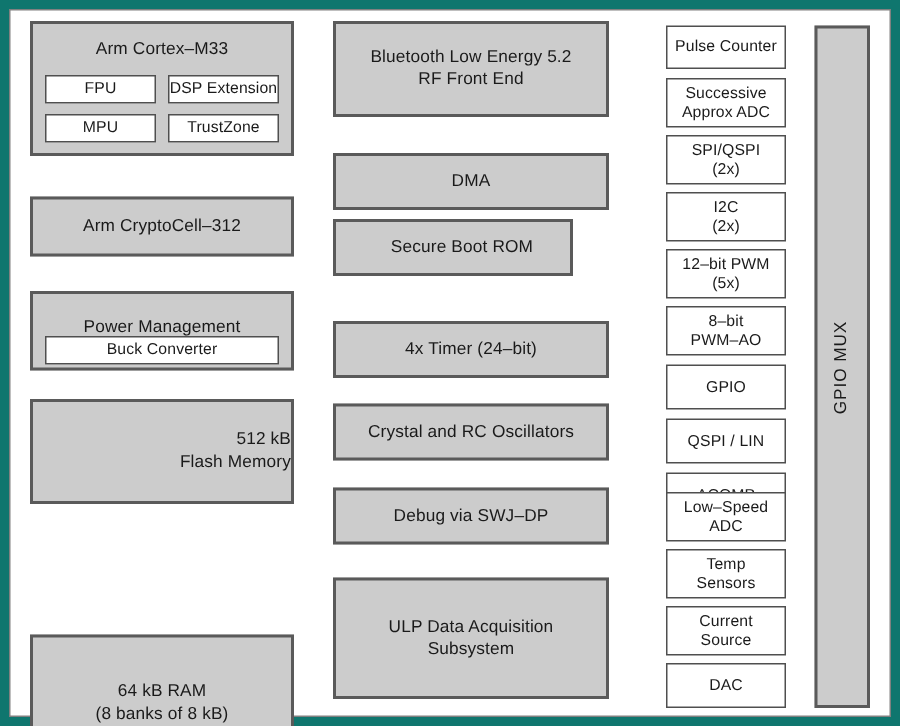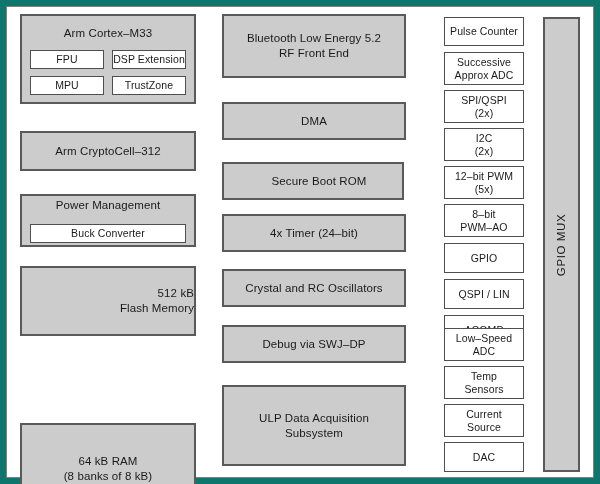--- a/index.html
+++ b/index.html
@@ -137,21 +137,21 @@
         <div class="subbox">FPU</div>
         <div class="subbox">DSP Extension</div>
       </div>
     </div>
 
     <div class="blk" style="left:20px; top:131px; width:176px; height:40px;">
       <span class="ln">Arm CryptoCell–312</span>
     </div>
 
     <div class="blk" style="left:20px; top:194px; width:176px; height:53px; justify-content:flex-start;">
-      <div class="blk-title" style="top:2px;">Power Management</div>
+      <div class="blk-title" style="top:15px;">Power Management</div>
       <div class="sub-row" style="top:28px;">
         <div class="subbox">Buck Converter</div>
       </div>
     </div>
 
     <div class="blk" style="left:20px; top:266px; width:176px; height:70px;align-items:flex-end;">
       <span class="ln">512 kB</span>
       <span class="ln">Flash Memory</span>
     </div>
 
@@ -162,21 +162,21 @@
 
     <div class="blk" style="left:222px; top:14px; width:184px; height:64px;">
       <span class="ln">Bluetooth Low Energy 5.2</span>
       <span class="ln">RF Front End</span>
     </div>
 
     <div class="blk" style="left:222px; top:102px; width:184px; height:38px;">
       <span class="ln">DMA</span>
     </div>
 
-    <div class="blk" style="left:222px; top:162px; width:182px; height:38px;padding-left:12px;">
+    <div class="blk" style="left:222px; top:146px; width:160px; height:38px;padding-left:12px;">
       <span class="ln">Secure Boot ROM</span>
     </div>
 
     <div class="blk" style="left:222px; top:214px; width:184px; height:38px;">
       <span class="ln">4x Timer (24–bit)</span>
     </div>
 
     <div class="blk" style="left:222px; top:269px; width:184px; height:38px;">
       <span class="ln">Crystal and RC Oscillators</span>
     </div>

